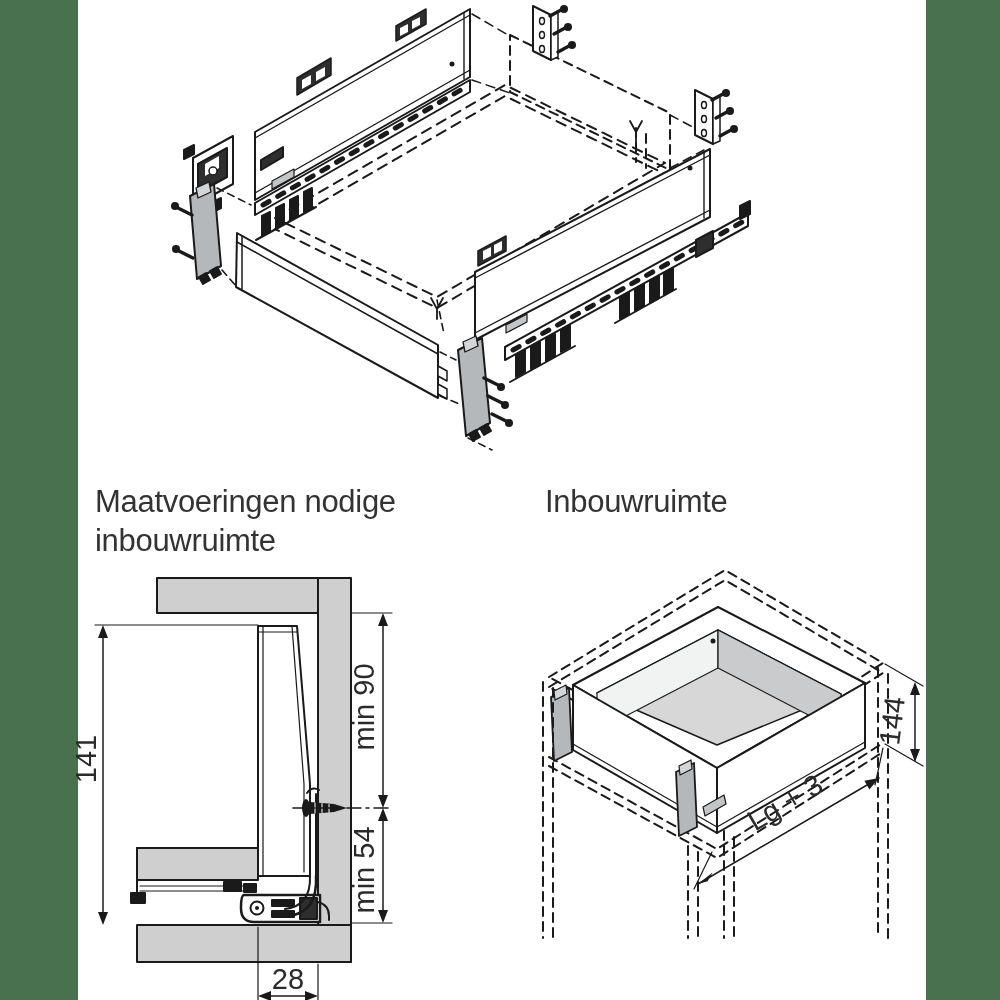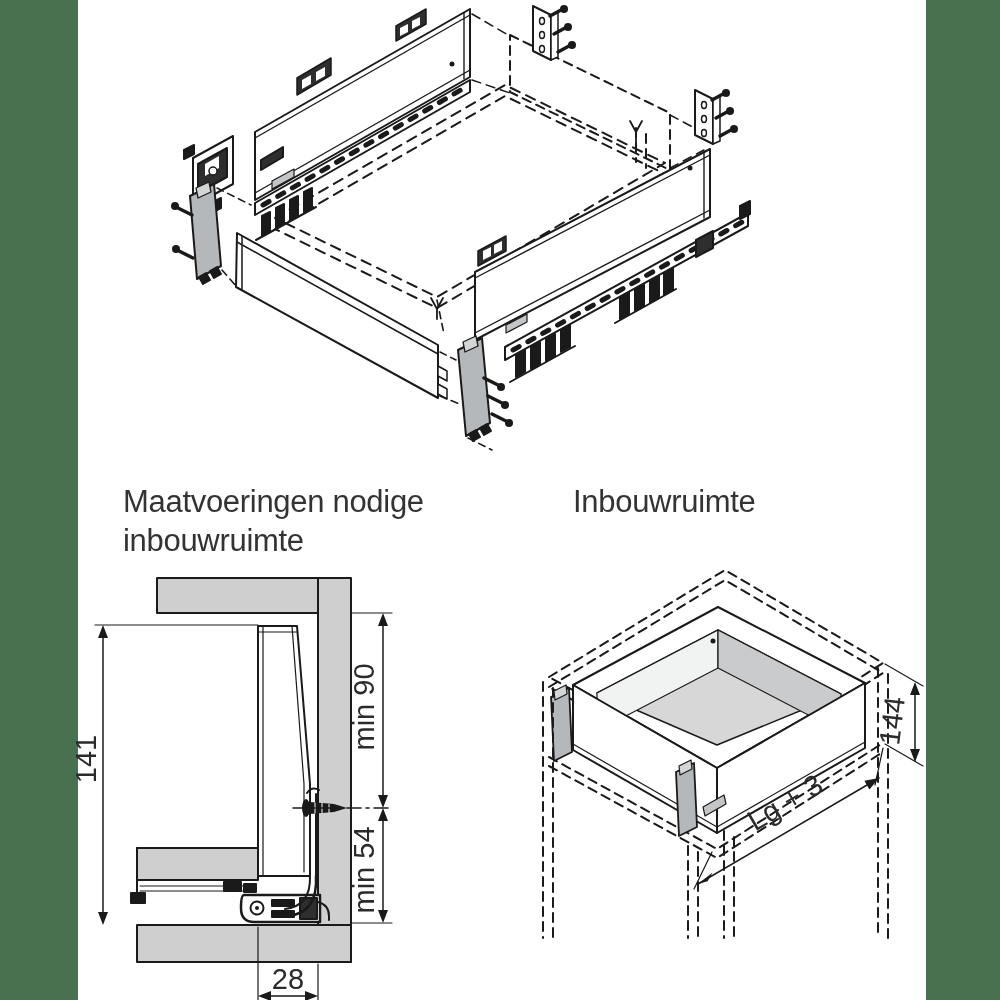--- a/index.html
+++ b/index.html
@@ -2,21 +2,21 @@
 <html><head>
 <meta charset="utf-8">
 <style>
   html,body{margin:0;padding:0;background:#fff;}
   .canvas{position:relative;width:1000px;height:1000px;background:#ffffff;overflow:hidden;
           font-family:"Liberation Sans",sans-serif;color:#2b2b2b;}
   .side-band{position:absolute;top:0;height:1000px;background:#497150;}
   .side-band.left{left:0;width:78px;}
   .side-band.right{left:926px;width:74px;}
   svg{position:absolute;left:0;top:0;}
-  .title{position:absolute;font-size:31px;line-height:39px;letter-spacing:-0.3px;color:#333;margin-left:28px;}
+  .title{position:absolute;font-size:31px;line-height:39px;letter-spacing:-0.3px;color:#333;}
   .t-left{left:95px;top:482px;}
   .t-right{left:545px;top:482px;}
   .dimtext{font-size:29px;fill:#2b2b2b;font-family:"Liberation Sans",sans-serif;}
   path,line,rect,circle,ellipse{vector-effect:none;}
 </style>
 </head>
 <body>
 
 <div class="canvas">
   <div class="side-band left"></div>

